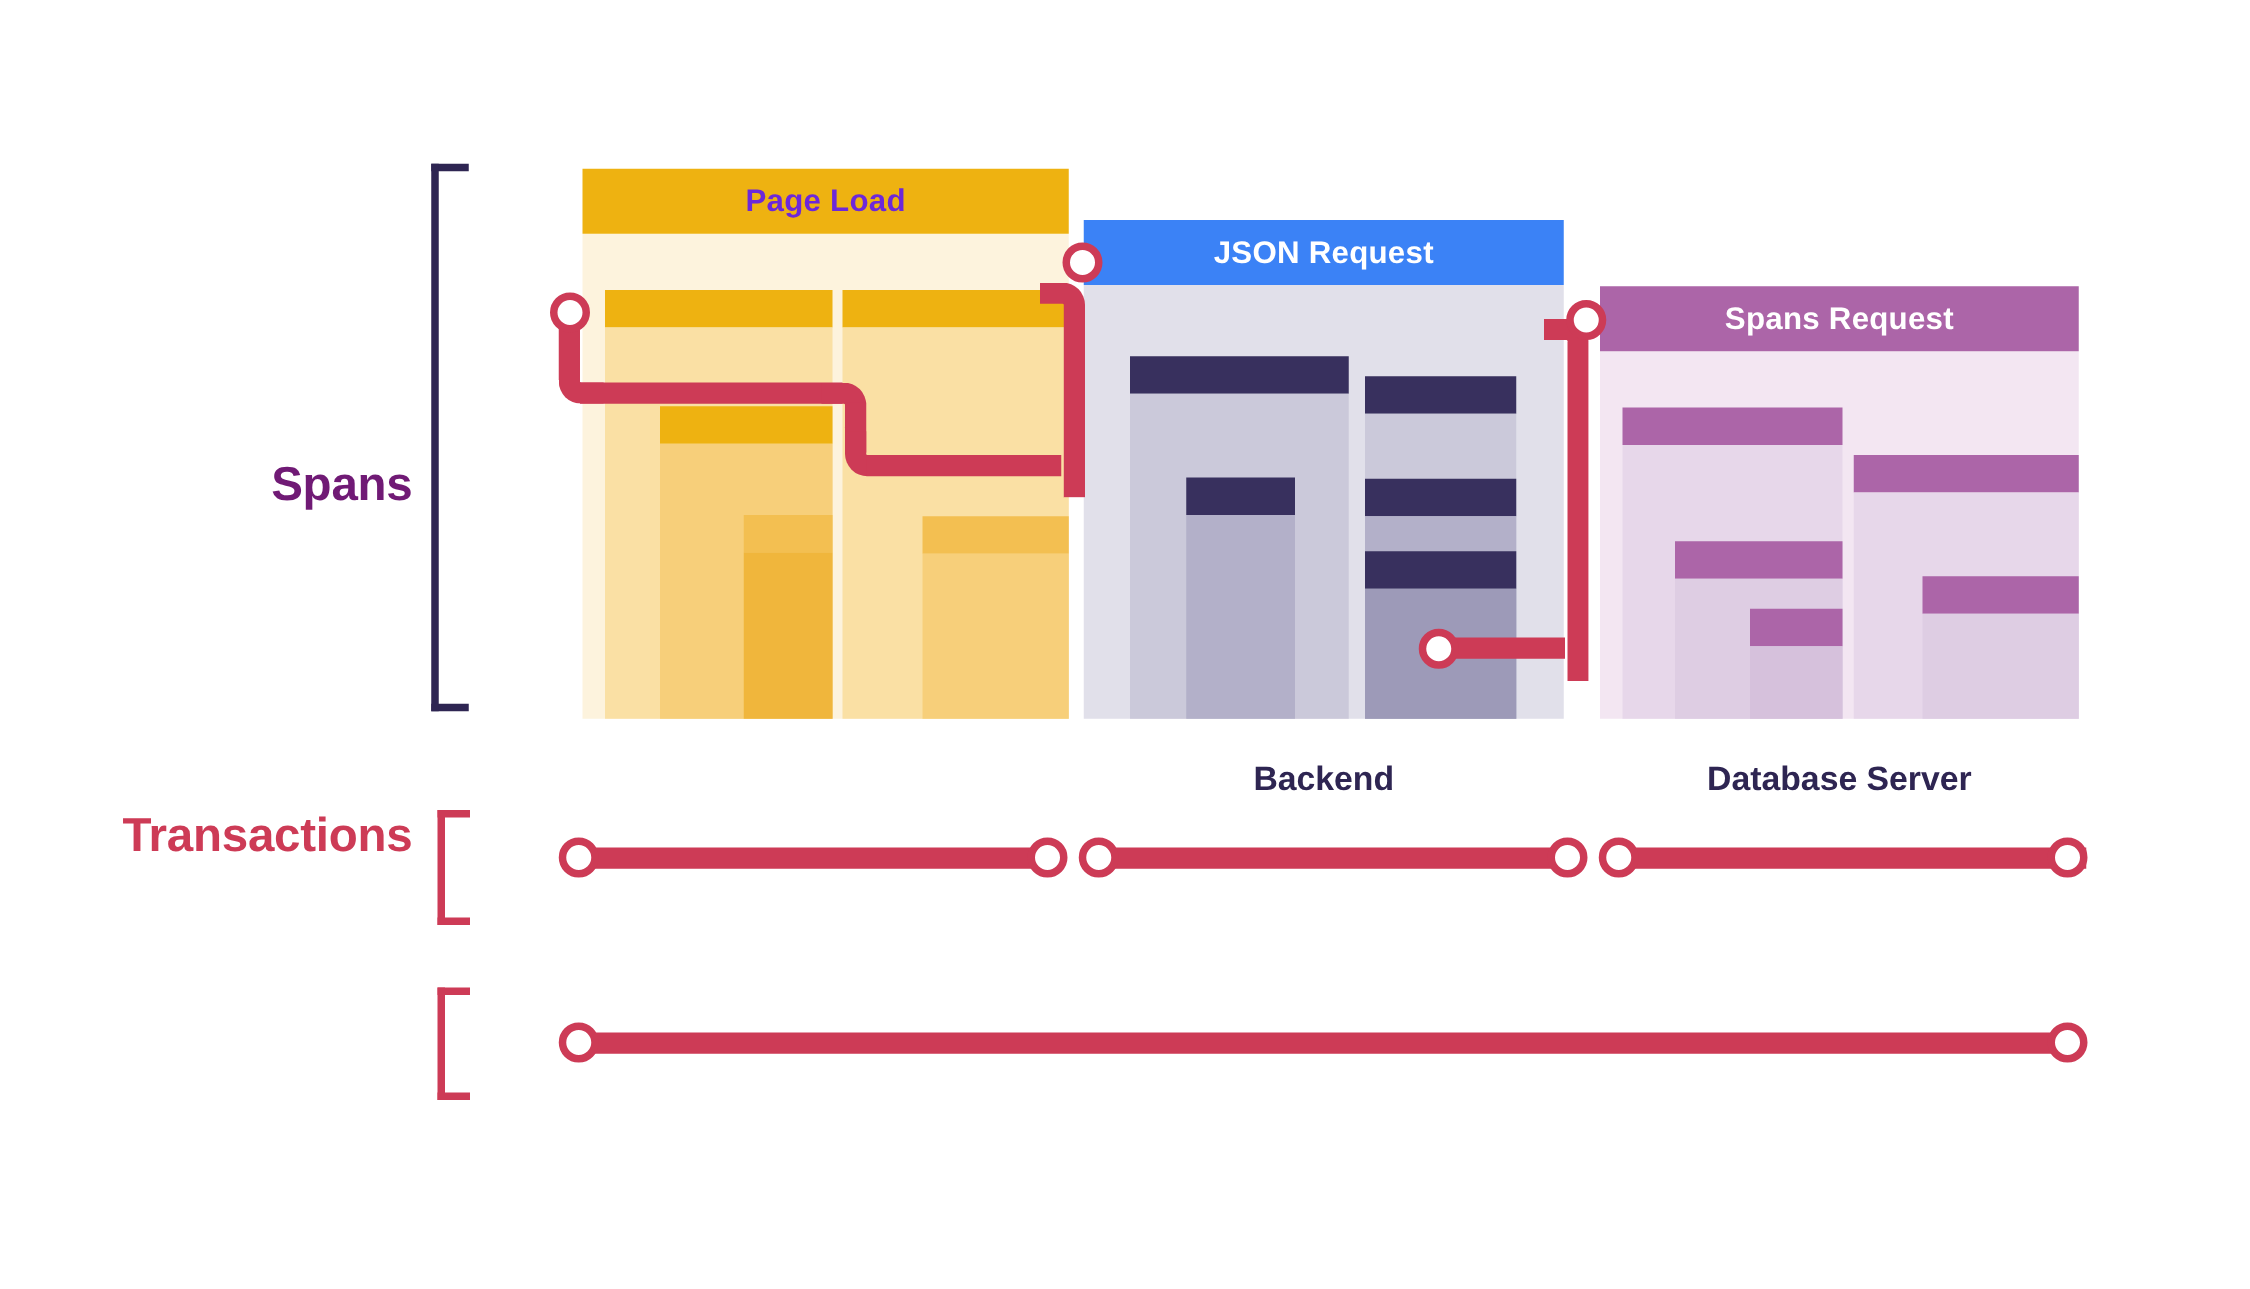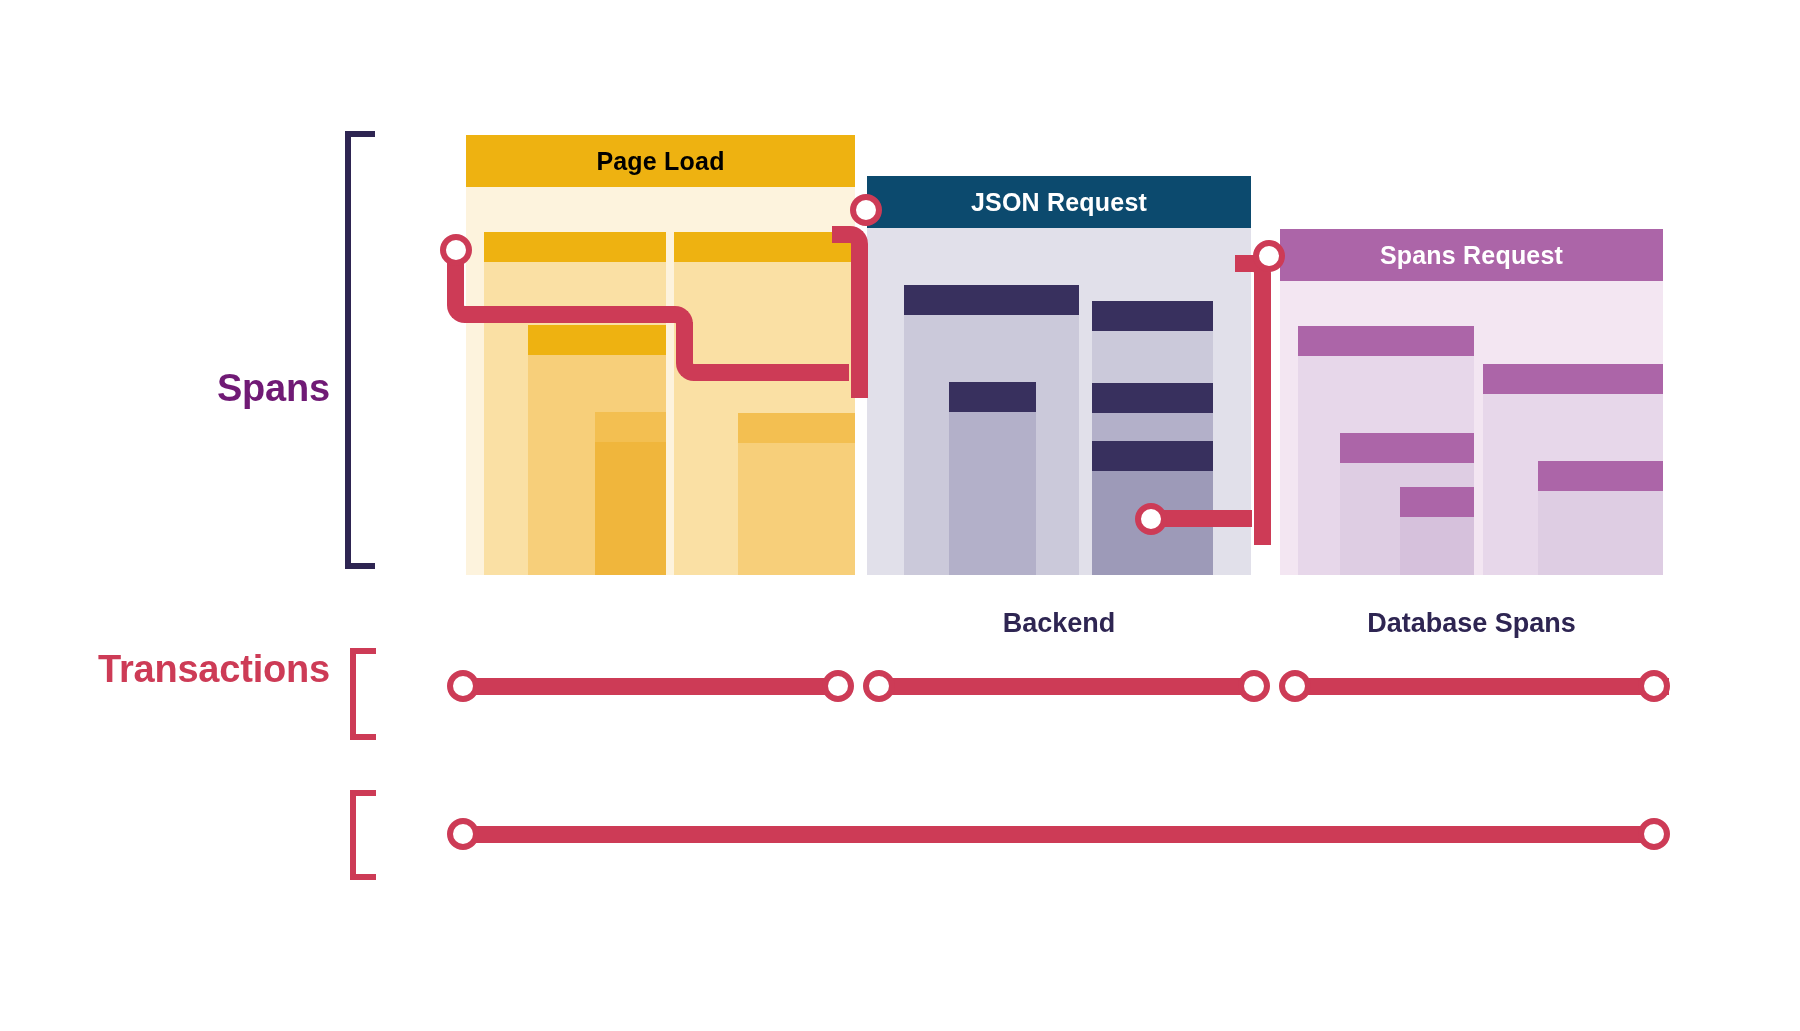--- a/index.html
+++ b/index.html
@@ -161,21 +161,21 @@
 
   <div class="bracket" id="bracket-spans"></div>
   <div class="bracket" id="bracket-transactions"></div>
   <div class="bracket" id="bracket-trace"></div>
 
   <div class="service" id="service-browser" style="left:466px; top:135px; width:389px; height:440px;">
 
     <div class="service-bg" style="top:52px; width:389px; height:388px; background:#fdf3dd;"></div>
 
     <div class="service-header" style="top:0; background:#eeb211;">
-      <span style="color:#000000;">Page Load</span>
+      <span style="color:#6d28d9;">Page Load</span>
     </div>
 
     <div class="span-bar" style="left:18px; top:97px; width:182px; height:343px;">
       <div class="cap" style="background:#eeb211;"></div>
       <div class="body" style="background:#fae0a4;"></div>
     </div>
 
     <div class="span-bar" style="left:62px; top:190px; width:138px; height:250px;">
       <div class="cap" style="background:#eeb211;"></div>
       <div class="body" style="background:#f7cf7a;"></div>
@@ -195,21 +195,21 @@
       <div class="cap" style="background:#f3bf51;"></div>
       <div class="body" style="background:#f7cf7a;"></div>
     </div>
   </div>
 
 
   <div class="service" id="service-backend" style="left:867px; top:176px; width:384px; height:399px;">
 
     <div class="service-bg" style="top:52px; width:384px; height:347px; background:#e1e0ea;"></div>
 
-    <div class="service-header" style="top:0; background:#0c4a6e;">
+    <div class="service-header" style="top:0; background:#3b82f6;">
       <span style="color:#ffffff;">JSON Request</span>
     </div>
 
     <div class="span-bar" style="left:37px; top:109px; width:175px; height:290px;">
       <div class="cap" style="background:#38305e;"></div>
       <div class="body" style="background:#cbc9da;"></div>
     </div>
 
     <div class="span-bar" style="left:82px; top:206px; width:87px; height:193px;">
       <div class="cap" style="background:#38305e;"></div>
@@ -261,21 +261,21 @@
       <div class="cap" style="background:#ac65a8;"></div>
       <div class="body" style="background:#e7d7ea;"></div>
     </div>
 
     <div class="span-bar" style="left:258px; top:232px; width:125px; height:114px;">
       <div class="cap" style="background:#ac65a8;"></div>
       <div class="body" style="background:#decde3;"></div>
     </div>
   </div>
 
-  <div class="service-name" style="left:1280px; top:608px; width:383px;">Database Spans</div>
+  <div class="service-name" style="left:1280px; top:608px; width:383px;">Database Server</div>
 
   <div>
 
     <div class="pipe" style="left:447px; top:248px; width:17px; height:56px;"></div>
     <div class="pipe-corner" style="left:447px; top:287px; width:36px; height:36px; border-top:none; border-right:none; border-bottom-left-radius:18px;"></div>
 
     <div class="pipe" style="left:464px; top:306px; width:210px; height:17px;"></div>
     <div class="pipe-corner" style="left:657px; top:306px; width:36px; height:36px; border-bottom:none; border-left:none; border-top-right-radius:18px;"></div>
 
     <div class="pipe" style="left:676px; top:322px; width:17px; height:40px;"></div>

